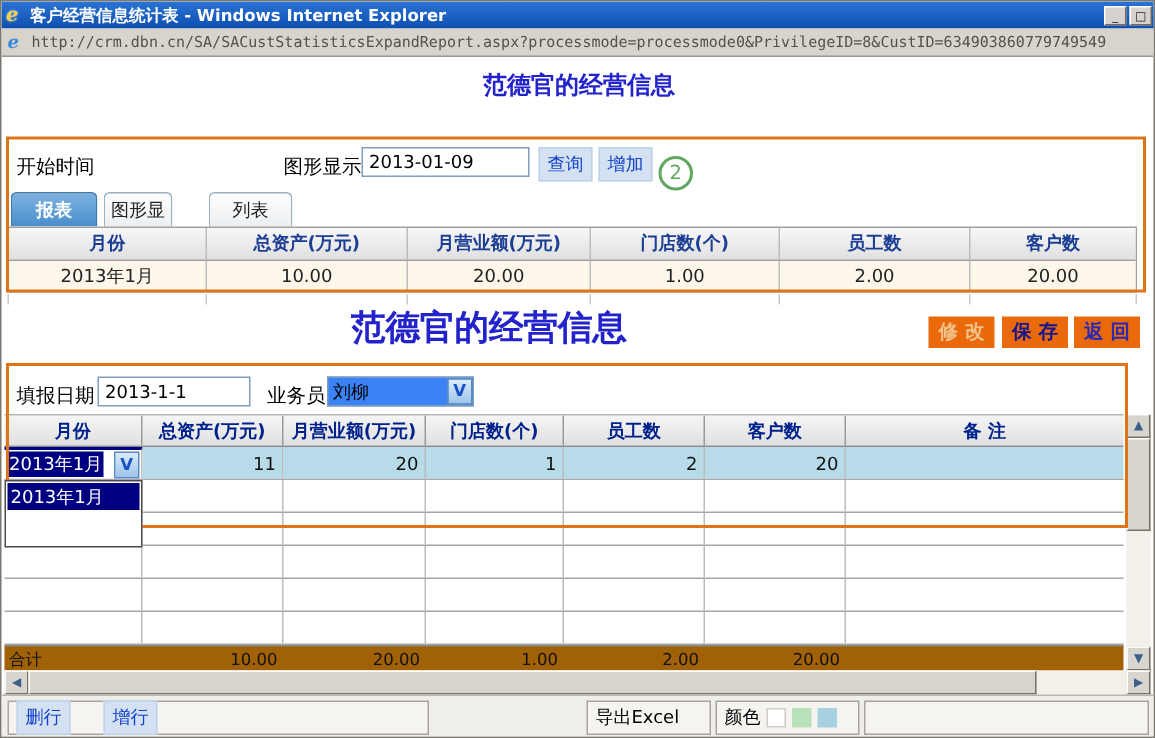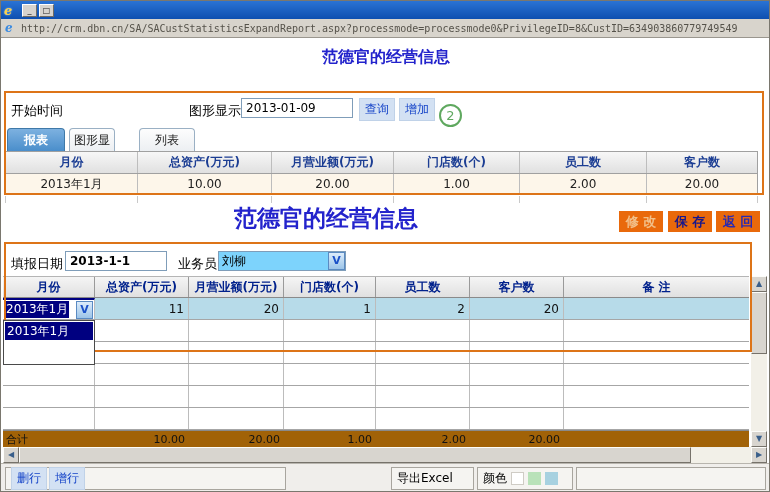--- a/index.html
+++ b/index.html
@@ -81,20 +81,21 @@
   .sect { position:absolute; top:3px; height:23px; background:#f5f4f1; border:1px solid #a8a59e; display:flex; align-items:center; padding:0 5px; font-size:12px; color:#000; }
   .swatch { width:13px; height:13px; margin-left:4px; border:1px solid #cfccc5; }
 </style>
 </head>
 <body>
 
 <div id="window">
 
   <div class="abs titlebar">
     <span class="ie-logo">e</span>
+    <span class="title-text">客户经营信息统计表 - Windows Internet Explorer</span>
     <span class="winbtn">_</span>
     <span class="winbtn">□</span>
   </div>
 
   <div class="abs addressbar">
     <span class="page-icon">e</span>
     <span class="url-text">http://crm.dbn.cn/SA/SACustStatisticsExpandReport.aspx?processmode=processmode0&amp;PrivilegeID=8&amp;CustID=634903860779749549</span>
   </div>
 
   <div class="abs h1">范德官的经营信息</div>
@@ -138,23 +139,23 @@
   </div>
 
   <div class="abs orange" style="left:3px;top:90px;width:760px;height:104px"></div>
 
   <div class="abs h2">范德官的经营信息</div>
   <span class="abs actbtn" style="left:618px;top:210px;color:#f2c089">修 改</span>
   <span class="abs actbtn" style="left:667px;top:210px;color:#16168c">保 存</span>
   <span class="abs actbtn" style="left:715px;top:210px;color:#2a2ab0">返 回</span>
 
   <span class="abs lbl" style="left:10px;top:254px">填报日期</span>
-  <input class="abs txt" style="left: 64px; top: 250px; width: 102px; height: 20px; font-weight: bold;" value="2013-1-1">
+  <input class="abs txt" style="left: 64px; top: 250px; width: 102px; height: 20px;" value="2013-1-1">
   <span class="abs lbl" style="left:177px;top:254px">业务员</span>
-  <div class="abs" style="left:217px;top:250px;width:128px;height:20px;border:1px solid #7f9db9;background:#7dd3fc;display:flex;align-items:center">
+  <div class="abs" style="left:217px;top:250px;width:98px;height:20px;border:1px solid #7f9db9;background:#3b82f6;display:flex;align-items:center">
     <span style="flex:1;font-size:12px;padding-left:3px">刘柳</span>
     <span class="vbtn">V</span>
   </div>
 
   <div class="abs ghead">
     <span class="gh w1">月份</span>
     <span class="gh w2">总资产(万元)</span>
     <span class="gh w3">月营业额(万元)</span>
     <span class="gh w4">门店数(个)</span>
     <span class="gh w5">员工数</span>
@@ -244,21 +245,21 @@
   </div>
 
   <div class="abs htrack">
     <div class="sb-face arrow" style="width:16px;height:16px;float:left">◀</div>
     <div class="sb-face" style="width:672px;height:16px;float:left"></div>
     <div class="sb-face arrow" style="width:16px;height:16px;position:absolute;right:0">▶</div>
   </div>
 
   <div class="abs statusbar">
     <div class="sect" style="left:4px;width:281px">
-      <span class="linkbtn" style="margin-right:2px">删行</span>
+      <span class="linkbtn" style="margin-right:22px">删行</span>
       <span class="linkbtn">增行</span>
     </div>
     <div class="sect" style="left:390px;width:83px">
       <span>导出Excel</span>
     </div>
     <div class="sect" style="left:476px;width:96px">
       <span>颜色</span>
       <span class="swatch" style="background: rgb(255, 255, 255);"></span>
       <span class="swatch" style="border: none; background: rgb(185, 226, 185);"></span>
       <span class="swatch" style="border: none; background: rgb(167, 209, 224);"></span>

